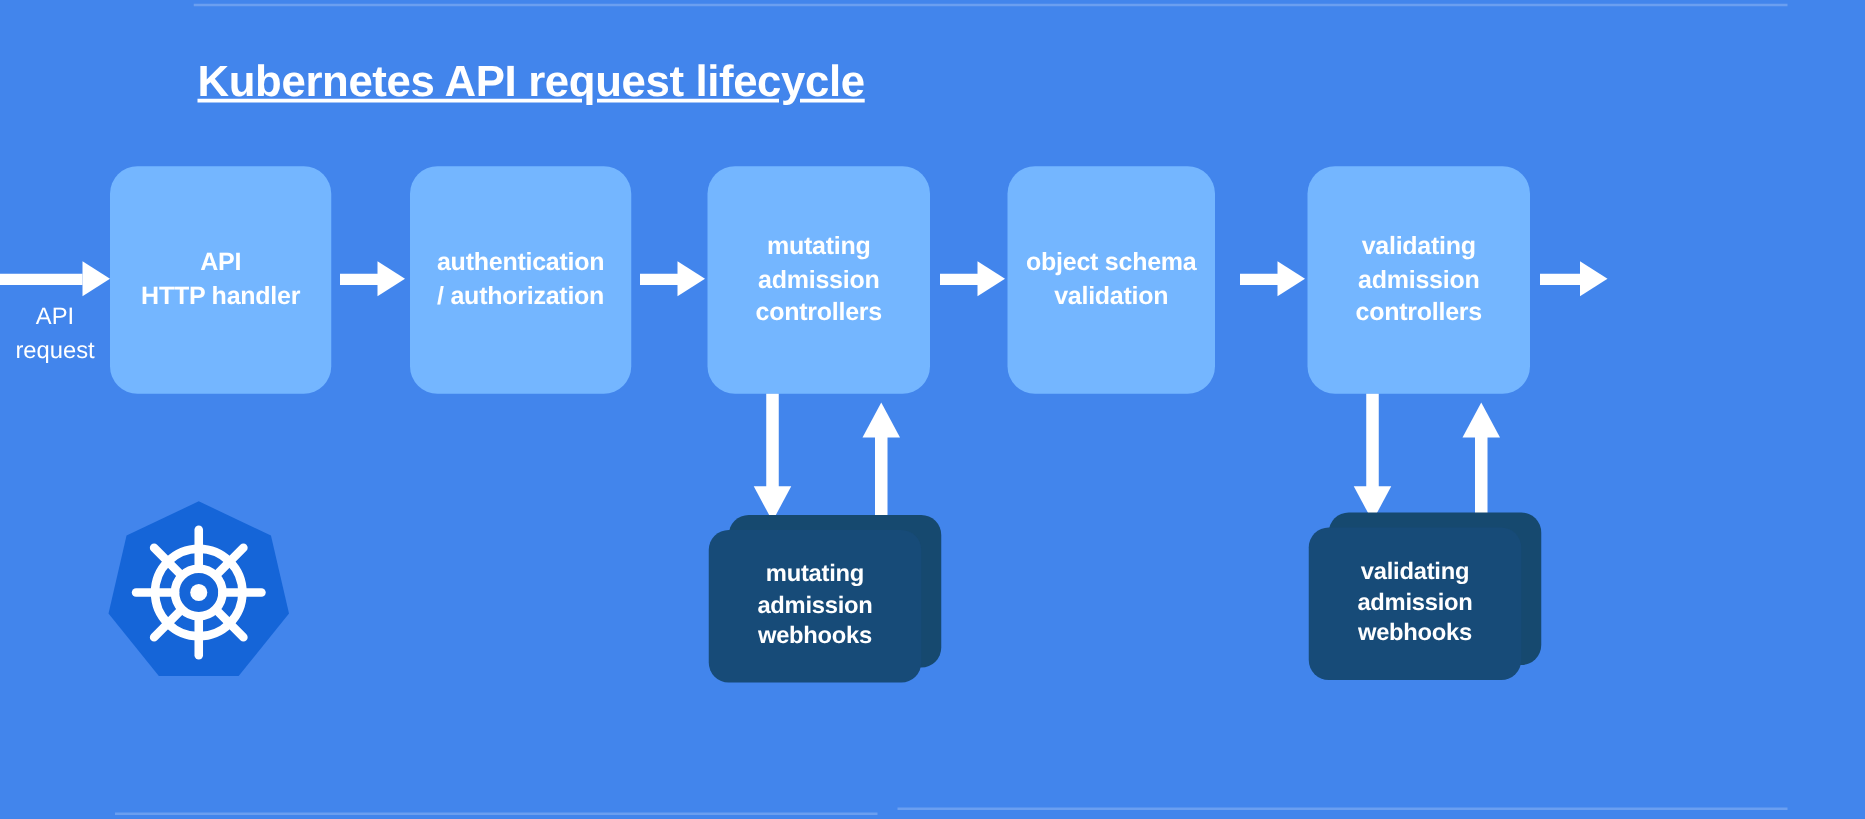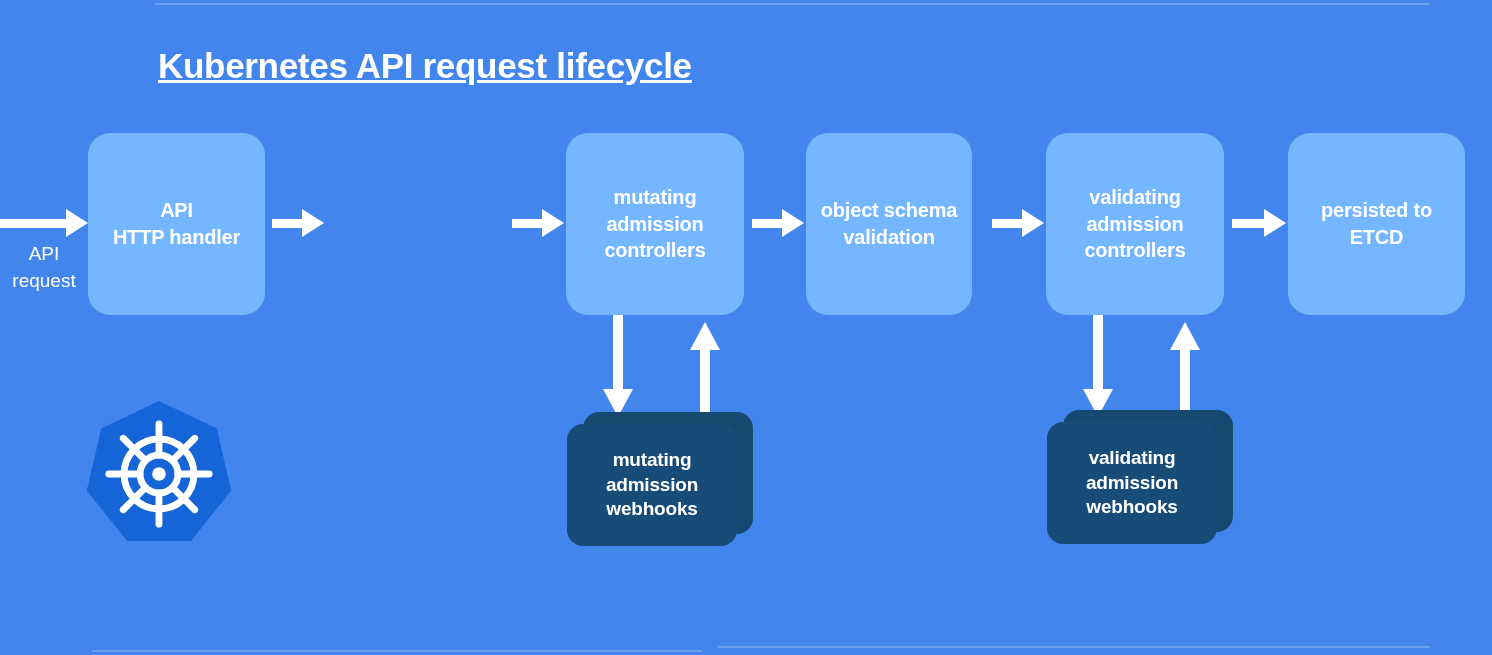--- a/index.html
+++ b/index.html
@@ -210,20 +210,24 @@
 
   <div class="stage-box box-0">
     <div class="label">API
 HTTP handler</div>
   </div>
   <div class="h-arrow ha-1">
     <div class="shaft"></div>
     <div class="head"></div>
   </div>
 
+  <div class="stage-box box-1">
+    <div class="label">authentication
+/ authorization</div>
+  </div>
   <div class="h-arrow ha-2">
     <div class="shaft"></div>
     <div class="head"></div>
   </div>
 
   <div class="stage-box box-2">
     <div class="label">mutating
 admission
 controllers</div>
   </div>
@@ -244,24 +248,20 @@
   <div class="stage-box box-4">
     <div class="label">validating
 admission
 controllers</div>
   </div>
   <div class="h-arrow ha-5">
     <div class="shaft"></div>
     <div class="head"></div>
   </div>
 
-  <div class="stage-box box-5">
-    <div class="label">persisted to
-ETCD</div>
-  </div>
 
   <div class="v-arrow v-down va-mut-down">
     <div class="shaft"></div>
     <div class="head"></div>
   </div>
   <div class="v-arrow v-up va-mut-up">
     <div class="head"></div>
     <div class="shaft"></div>
   </div>
 

